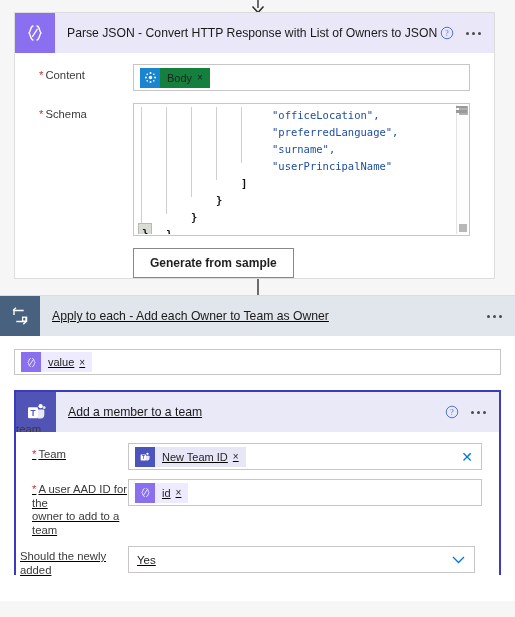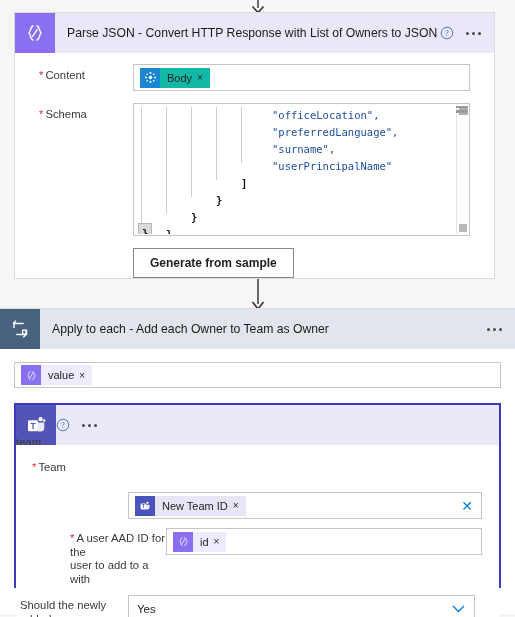--- a/index.html
+++ b/index.html
@@ -95,21 +95,21 @@
   }
   .tok-icon {
     width: 20px; height: 20px;
     flex: 0 0 20px;
     display: flex; align-items: center; justify-content: center;
   }
   .tok-text { padding: 0 5px 0 7px; height: 20px; display: flex; align-items: center; }
   .tok-x { padding-right: 7px; font-size: 10px; color: #201f1e; display: flex; align-items: center; height: 20px; }
 
   .token.body  .tok-icon { background: #1a86d1; }
-  .token.body  .tok-text, .token.body .tok-x { background: #14b8a6; }
+  .token.body  .tok-text, .token.body .tok-x { background: #15803d; }
   .token.expr  .tok-icon { background: #8a6ff0; }
   .token.expr  .tok-text, .token.expr .tok-x { background: #eeeaff; }
   .token.teams .tok-icon { background: #4b53bc; }
   .token.teams .tok-text, .token.teams .tok-x { background: #e6e6f7; }
 
   .clear-x {
     position: absolute; right: 8px; top: 50%; transform: translateY(-50%);
     color: #0078d4; font-size: 14px; line-height: 1; cursor: pointer;
   }
 
@@ -292,21 +292,21 @@
     </div>
   </div>
 
   <div class="arrow" style="top:279px;height:32px;">
     <svg width="22" height="32" viewBox="0 0 22 32">
         <path d="M11 0 L11 25" stroke="#323130" stroke-width="1.4" fill="none"></path>
         <path d="M5.5 23 L11 30 L16.5 23" stroke="#323130" stroke-width="1.6" fill="none"></path>
       </svg>
   </div>
 
-  <div class="card" style="left:0px; top:308px; width:515px; height:306px; border-left:none; border-right:none; border-bottom:none;">
+  <div class="card" style="left:0px; top:295px; width:515px; height:306px; border-left:none; border-right:none; border-bottom:none;text-decoration:underline;">
 
     <div class="card-head slate">
       <div class="head-icon ic-loop">
         <svg width="20" height="20" viewBox="0 0 20 20">
           <path d="M4 8.2 V4.5 H13" stroke="#fff" stroke-width="1.4" fill="none" stroke-linecap="square"></path>
           <path d="M16 11.8 V15.5 H7" stroke="#fff" stroke-width="1.4" fill="none" stroke-linecap="square"></path>
           <path d="M3 4.5 L6 1.8" stroke="#fff" stroke-width="1.3" fill="none"></path>
           <path d="M16 15.5 L13.3 18.2" stroke="#fff" stroke-width="1.3" fill="none"></path>
           <rect x="12.6" y="11.2" width="4" height="4" fill="none" stroke="#fff" stroke-width="1.3"></rect>
         </svg>
@@ -341,20 +341,21 @@
         <div class="card-head teams">
           <div class="head-icon ic-teams">
             <svg width="22" height="22" viewBox="0 0 22 22">
               <rect x="3" y="6.2" width="10" height="11" rx="1.2" fill="#fff"></rect>
               <text x="8" y="14.6" font-size="8.4" fill="#5154b4" text-anchor="middle" font-family="Liberation Sans, sans-serif" font-weight="bold">T</text>
               <circle cx="15.6" cy="5.2" r="2.1" fill="#fff"></circle>
               <path d="M12.9 8.6 h5.4 a1 1 0 0 1 1 1 v4.2 a3.7 3.7 0 0 1 -3.7 3.7 h-2.7 z" fill="#fff" opacity="0.88"></path>
               <circle cx="19.1" cy="6.4" r="1.5" fill="#fff" opacity="0.8"></circle>
             </svg>
           </div>
+          <div class="head-title">Add a member to a team</div>
           <div class="head-actions">
             <span>
               <svg class="help-icon" viewBox="0 0 16 16">
                   <circle cx="8" cy="8" r="6.6" stroke="#4b6fd4" stroke-width="1.1" fill="none"></circle>
                   <text x="8" y="11.4" font-size="9" fill="#4b6fd4" text-anchor="middle" font-family="Liberation Serif, serif">?</text>
                 </svg>
             </span>
             <span class="ellipsis">
                 <i></i>
                 <i></i>
@@ -363,42 +364,42 @@
           </div>
         </div>
 
         <div class="card-body">
 
           <div class="row" style="padding-top:11px;">
             <div class="lbl" style="width:112px;flex:0 0 112px;padding-left:16px;">
               <span class="req">*</span><span>Team</span>
             </div>
             <div class="fieldwrap" style="padding-right:17px;">
-              <div class="inputbox" style="height:27px;margin-top:36px;">
+              <div class="inputbox" style="height:27px;">
                 <span class="token teams">
                   <span class="tok-icon">
                     <svg width="12" height="12" viewBox="0 0 22 22">
                       <rect x="3" y="6.2" width="10" height="11" rx="1.2" fill="#fff"></rect>
                       <text x="8" y="14.6" font-size="8.4" fill="#4b53bc" text-anchor="middle" font-family="Liberation Sans, sans-serif" font-weight="bold">T</text>
                       <circle cx="15.6" cy="5.2" r="2.1" fill="#fff"></circle>
                       <path d="M12.9 8.6 h5.4 a1 1 0 0 1 1 1 v4.2 a3.7 3.7 0 0 1 -3.7 3.7 h-2.7 z" fill="#fff" opacity="0.88"></path>
                     </svg>
                   </span>
                   <span class="tok-text">New Team ID</span>
                   <span class="tok-x">×</span>
                 </span>
                 <span class="clear-x">✕</span>
               </div>
             </div>
           </div>
 
-          <div class="row" style="padding-top:9px;margin-left:38px;">
+          <div class="row" style="padding-top:9px;">
             <div class="lbl" style="width:112px;flex:0 0 112px;padding-left:16px;line-height:13.5px;">
               <span class="req">*</span><span>A user AAD ID for the</span><br>
-              <span>user to add to a with</span>
+              <span>owner to add to a team</span>
             </div>
             <div class="fieldwrap" style="padding-right:17px;">
               <div class="inputbox" style="height:27px;">
                 <span class="token expr">
                   <span class="tok-icon">
                     <svg width="13" height="13" viewBox="0 0 22 22">
                       <path d="M9 4 C6.5 4 6.5 10 5 11 C6.5 12 6.5 18 9 18" stroke="#fff" stroke-width="1.4" fill="none" stroke-linecap="round"></path>
                       <path d="M13 4 C15.5 4 15.5 10 17 11 C15.5 12 15.5 18 13 18" stroke="#fff" stroke-width="1.4" fill="none" stroke-linecap="round"></path>
                       <path d="M13.2 7.3 L8.6 14.4" stroke="#fff" stroke-width="1.4" stroke-linecap="round"></path>
                     </svg>

